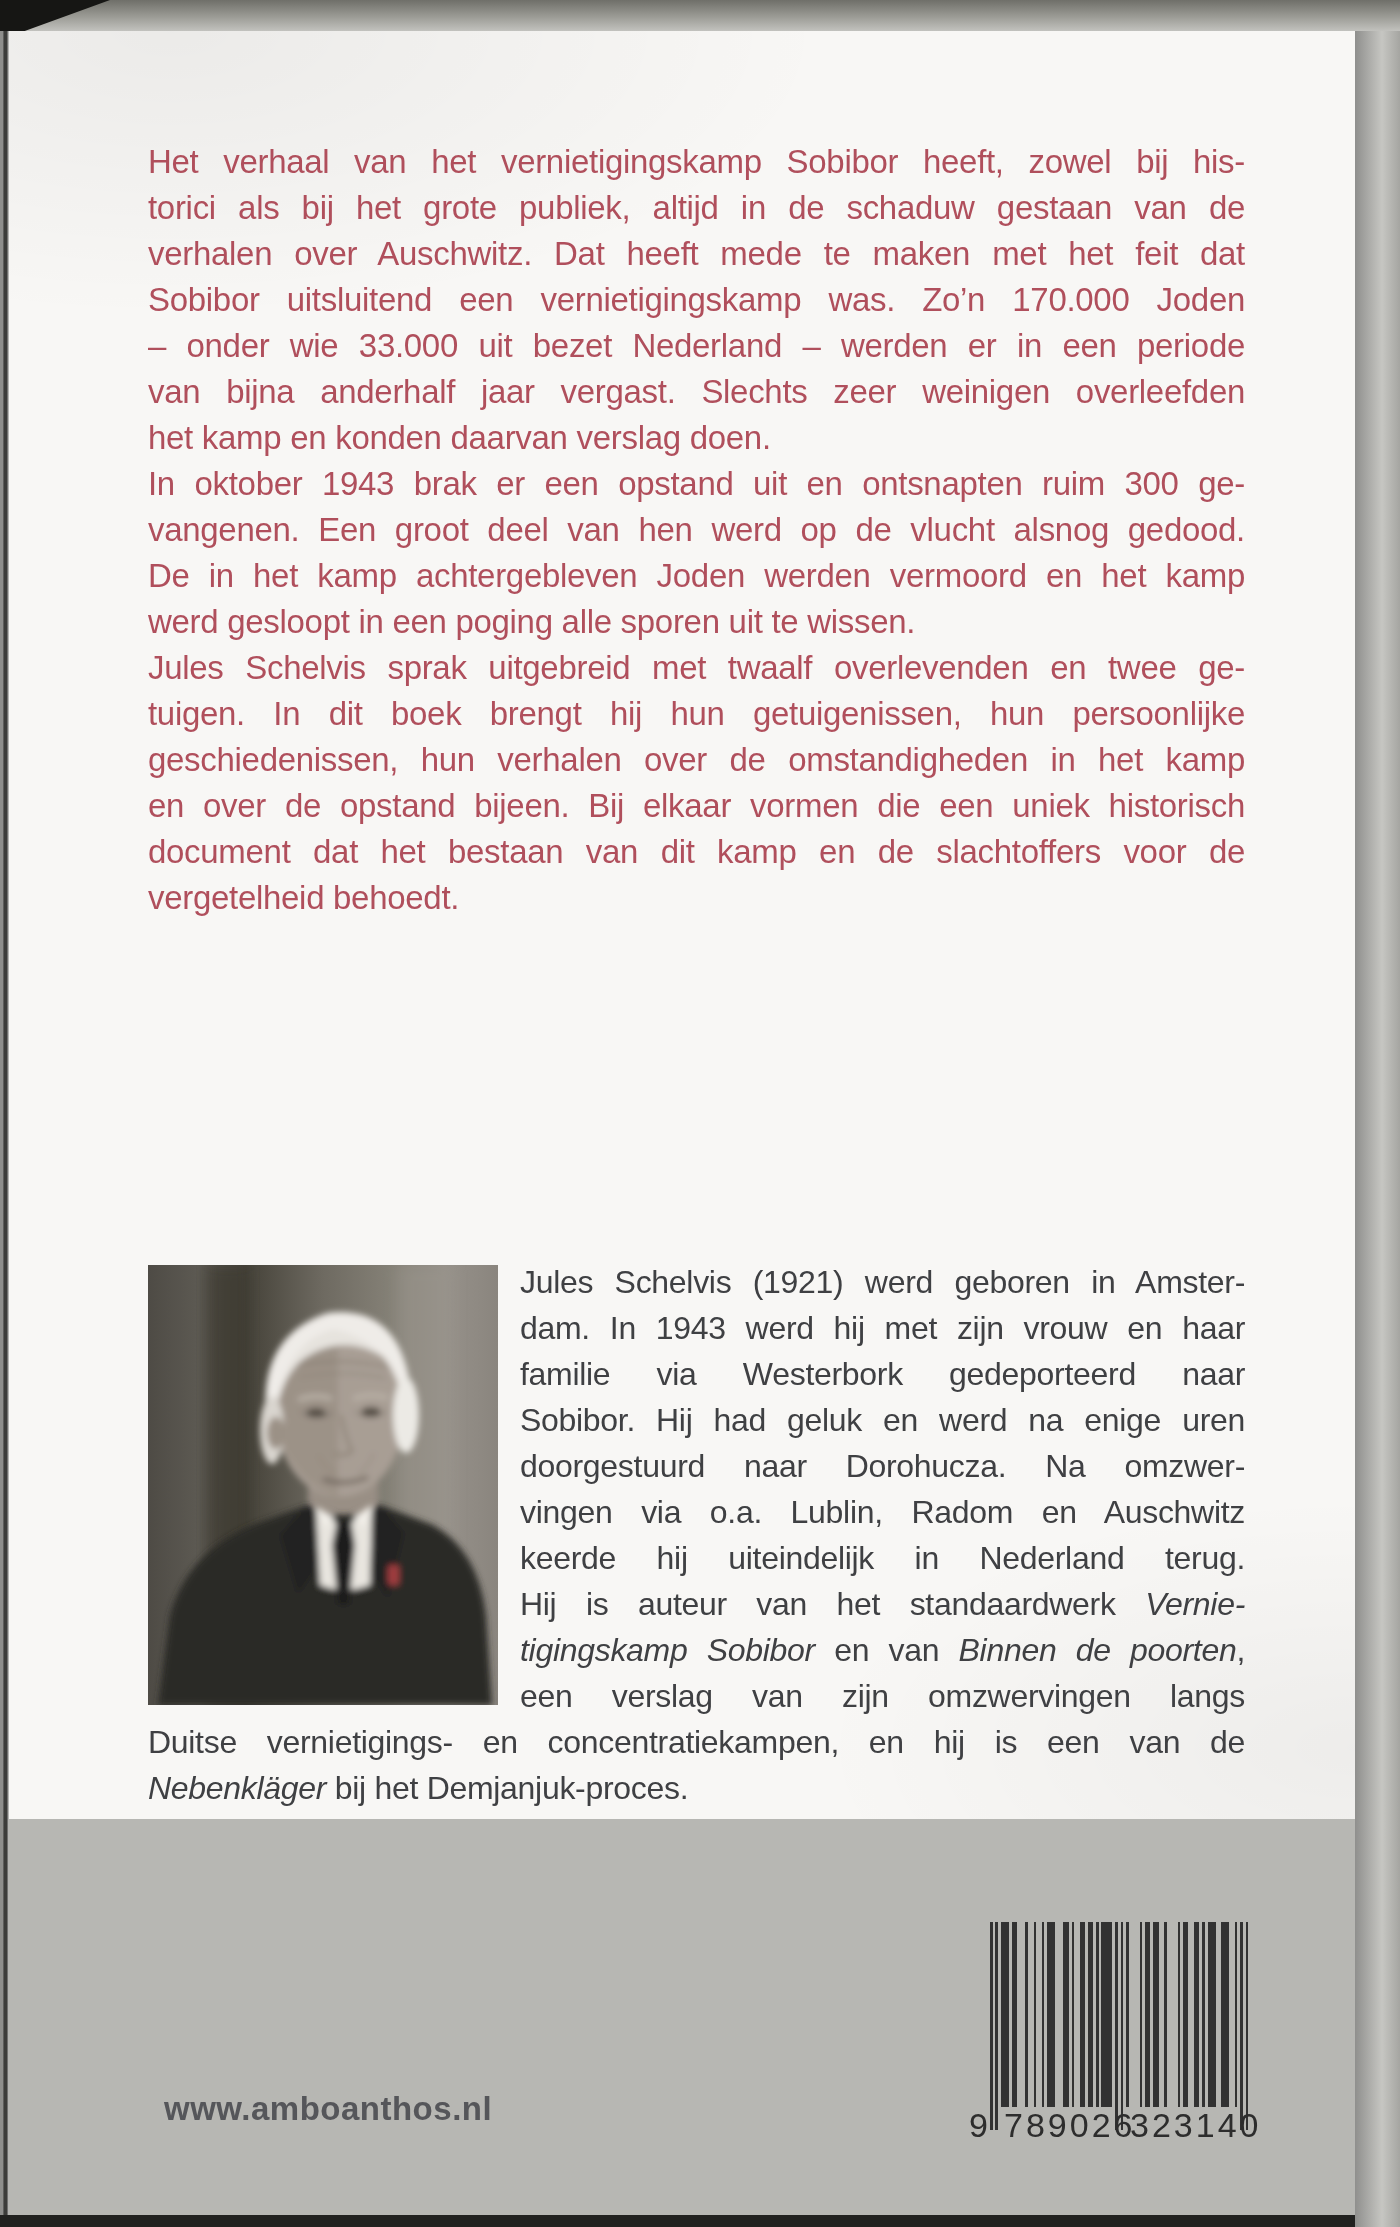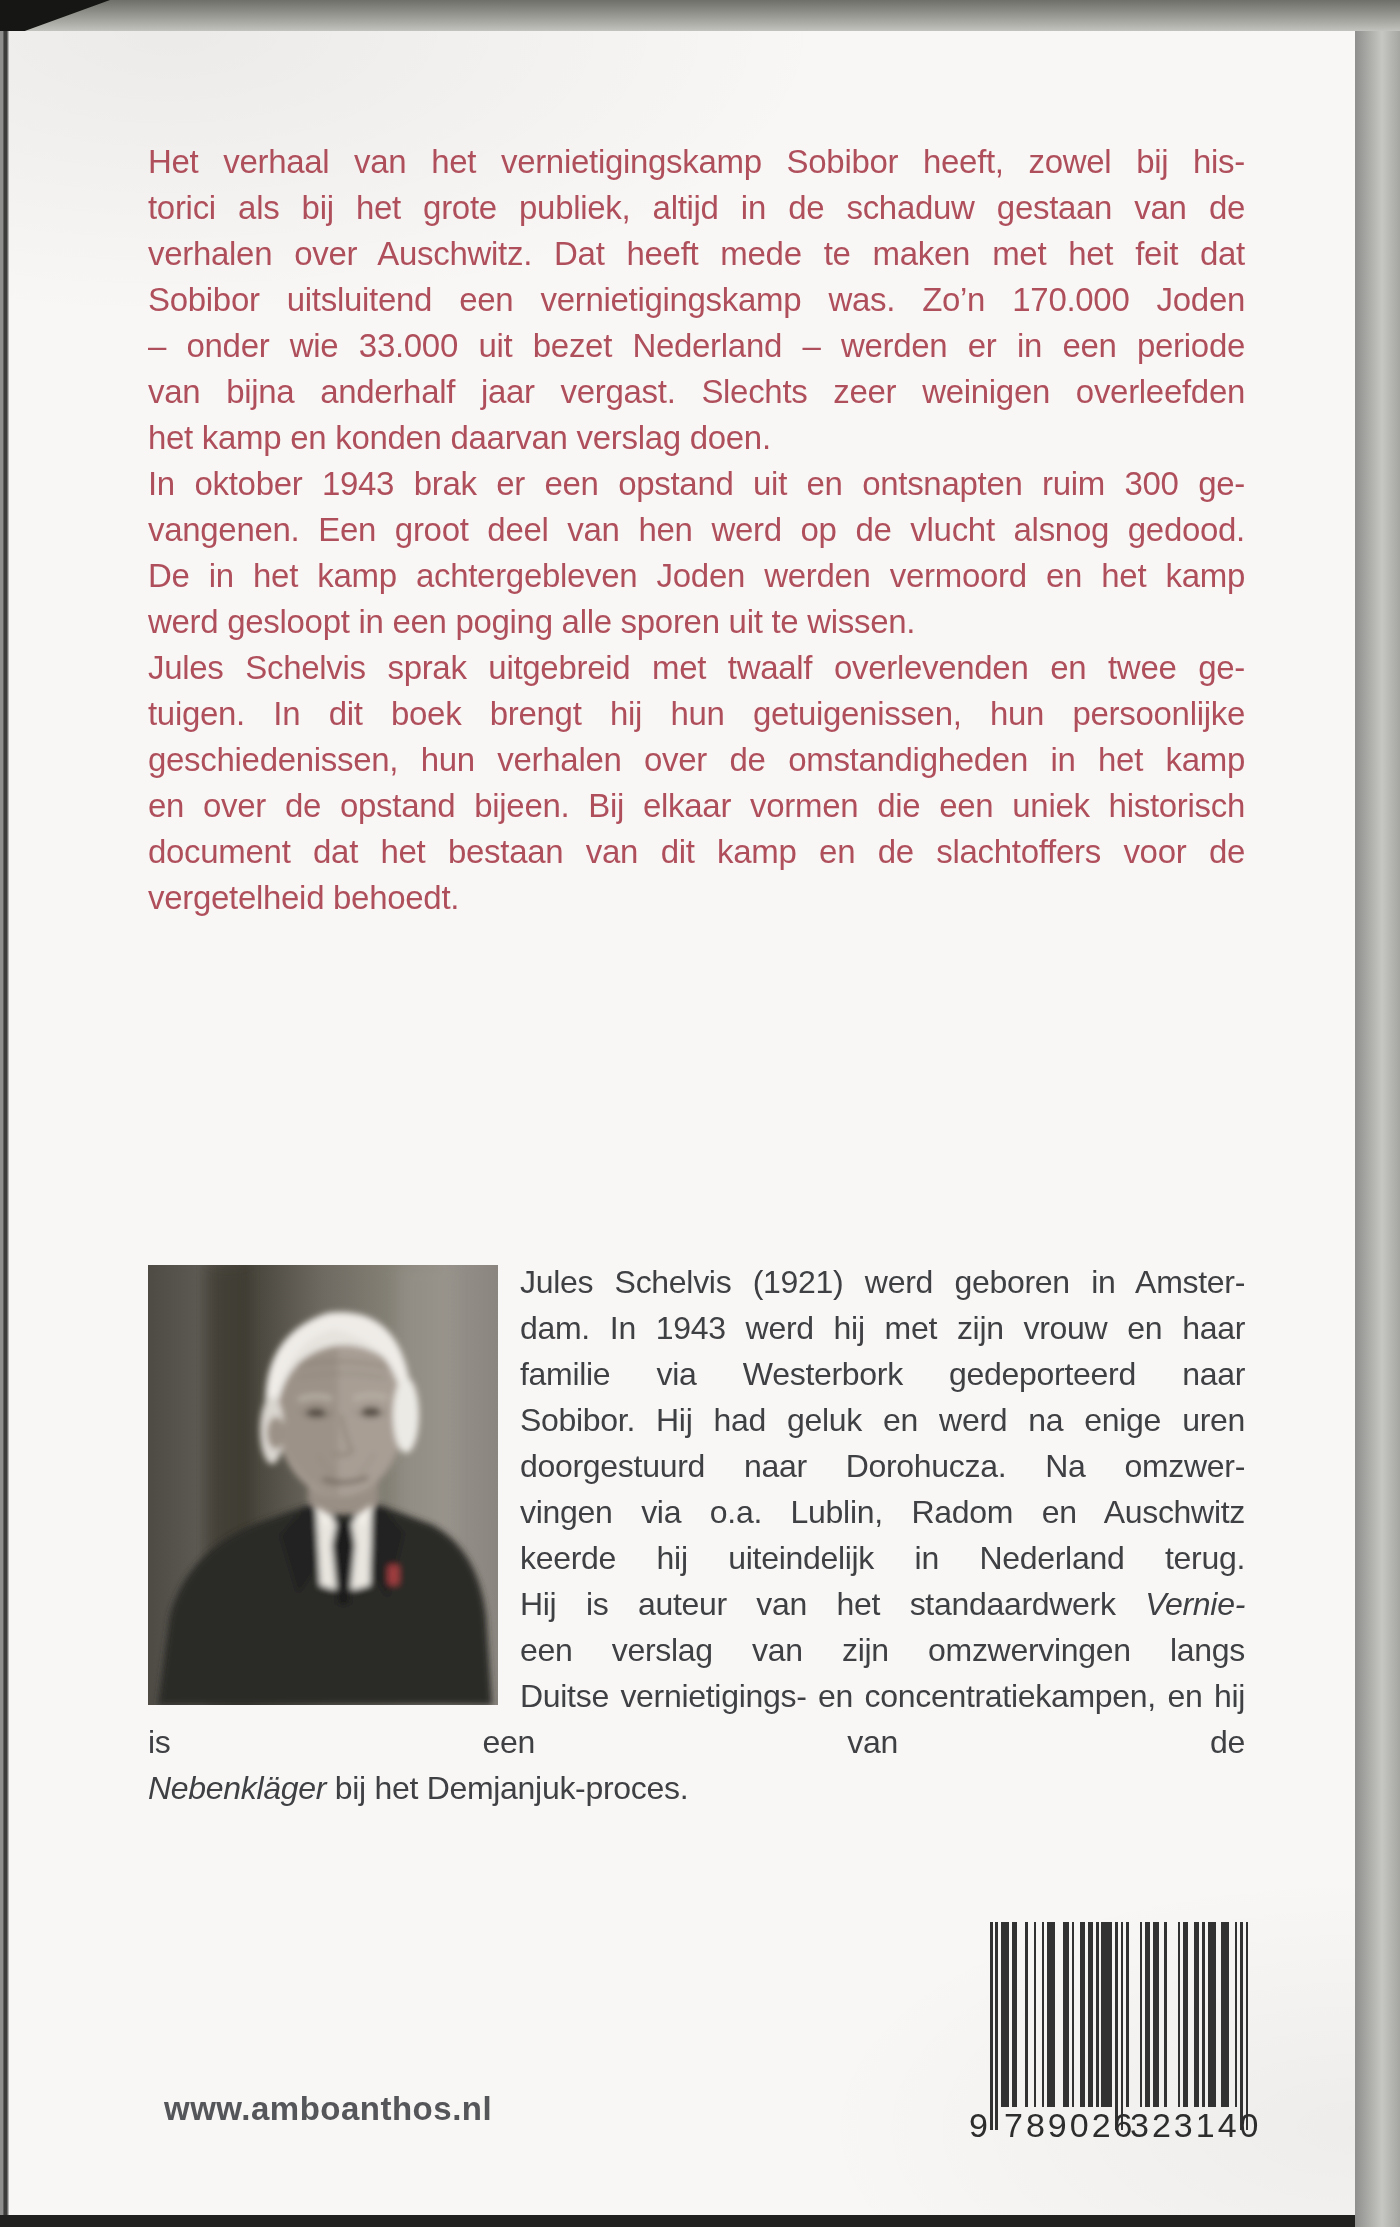--- a/index.html
+++ b/index.html
@@ -11,21 +11,21 @@
   .top-band { position:absolute; left:0; top:0; width:1400px; height:31px;
     background:linear-gradient(to bottom,#6f6f69,#9c9c96 55%,#c2c2be); }
   .corner-tri { position:absolute; left:0; top:0; width:110px; height:40px;
     background:#161614; clip-path:polygon(0 0,100% 0,0 100%); }
   .left-edge { position:absolute; left:0; top:31px; width:9px; height:2184px;
     background:linear-gradient(to right,#8e8e8c 0%,#8e8e8c 30%,#3c3c3a 45%,#3c3c3a 75%,#d8d8d6 100%); }
   .right-strip { position:absolute; left:1355px; top:31px; width:45px; height:2196px;
     background:linear-gradient(to right,#8f8f8d,#c6c6c2 60%,#a5a5a1); }
   .bottom-strip { position:absolute; left:0; top:2215px; width:1355px; height:12px; background:#21211f; }
 
-  .cover { position:absolute; left:9px; top:31px; width:1346px; height:2184px;
+  .cover { position:absolute; left:9px; top:31px; width:1346px; height:1788px;
     background:
       radial-gradient(1100px 480px at 12% 0%, rgba(0,0,0,0.05), transparent 60%),
       radial-gradient(900px 420px at 100% 96%, rgba(0,0,0,0.045), transparent 60%),
       #f8f7f5; }
 
   .blurb { position:absolute; left:139px; top:108px; width:1097px;
     color:#b04f5c; font-size:33px; letter-spacing:-0.3px; }
   .para + .para { }
   .line { line-height:46px; text-align:justify; text-align-last:justify; }
   .line.last { text-align-last:left; }
@@ -148,20 +148,21 @@
       <div class="bio">
           <div class="para">
             <div class="line">Jules Schelvis (1921) werd geboren in Amster-</div>
             <div class="line">dam. In 1943 werd hij met zijn vrouw en haar</div>
             <div class="line">familie via Westerbork gedeporteerd naar</div>
             <div class="line">Sobibor. Hij had geluk en werd na enige uren</div>
             <div class="line">doorgestuurd naar Dorohucza. Na omzwer-</div>
             <div class="line">vingen via o.a. Lublin, Radom en Auschwitz</div>
             <div class="line">keerde hij uiteindelijk in Nederland terug.</div>
             <div class="line"><span>Hij is auteur van het standaardwerk </span><em>Vernie-</em></div>
+            <div class="line"><em>tigingskamp Sobibor</em><span> en van </span><em>Binnen de poorten</em><span>,</span></div>
             <div class="line">een verslag van zijn omzwervingen langs</div>
             <div class="line">Duitse vernietigings- en concentratiekampen, en hij is een van de</div>
             <div class="line last"><em>Nebenkläger</em><span> bij het Demjanjuk-proces.</span></div>
           </div>
         </div>
     </div>
 
     <div class="website">www.amboanthos.nl</div>
 
     <div class="barcode">

